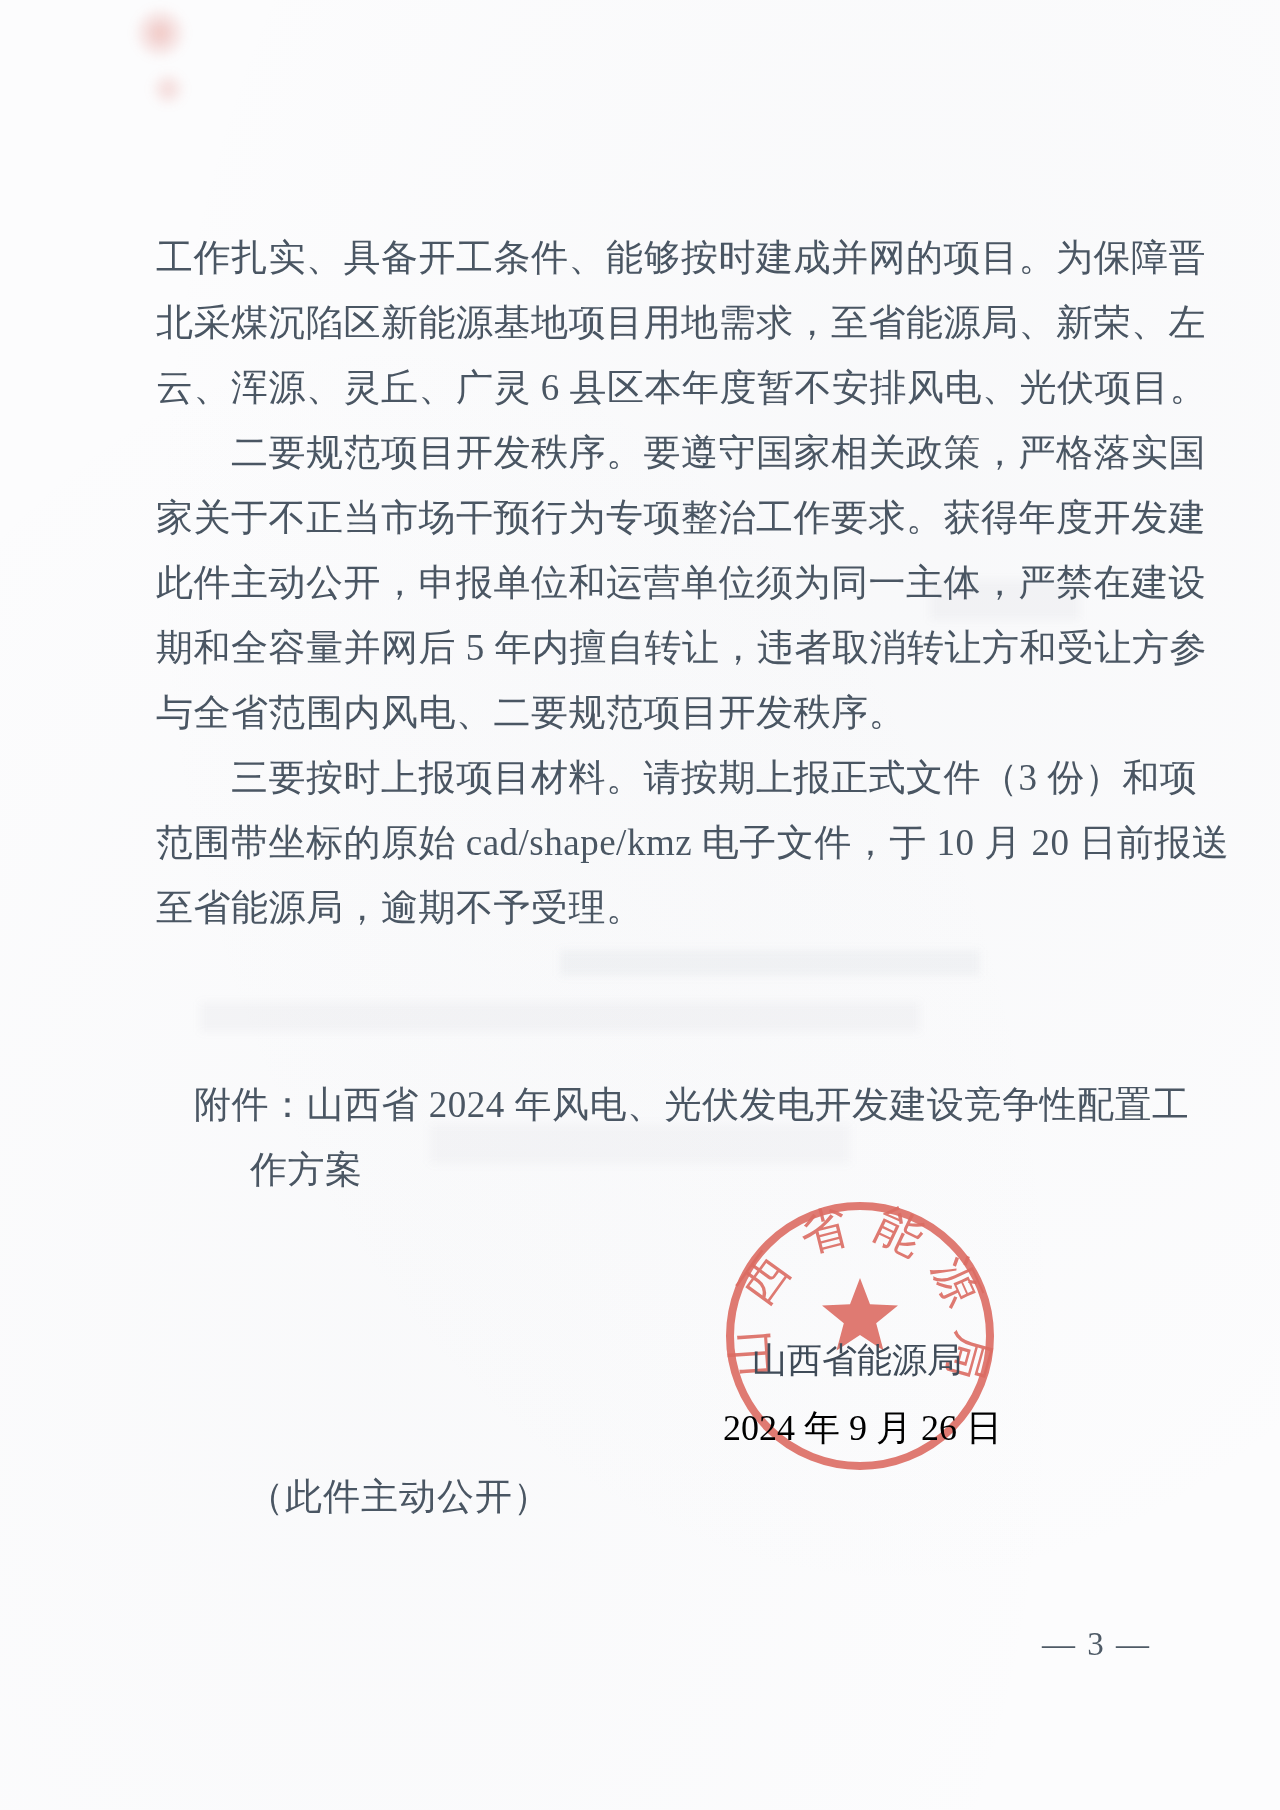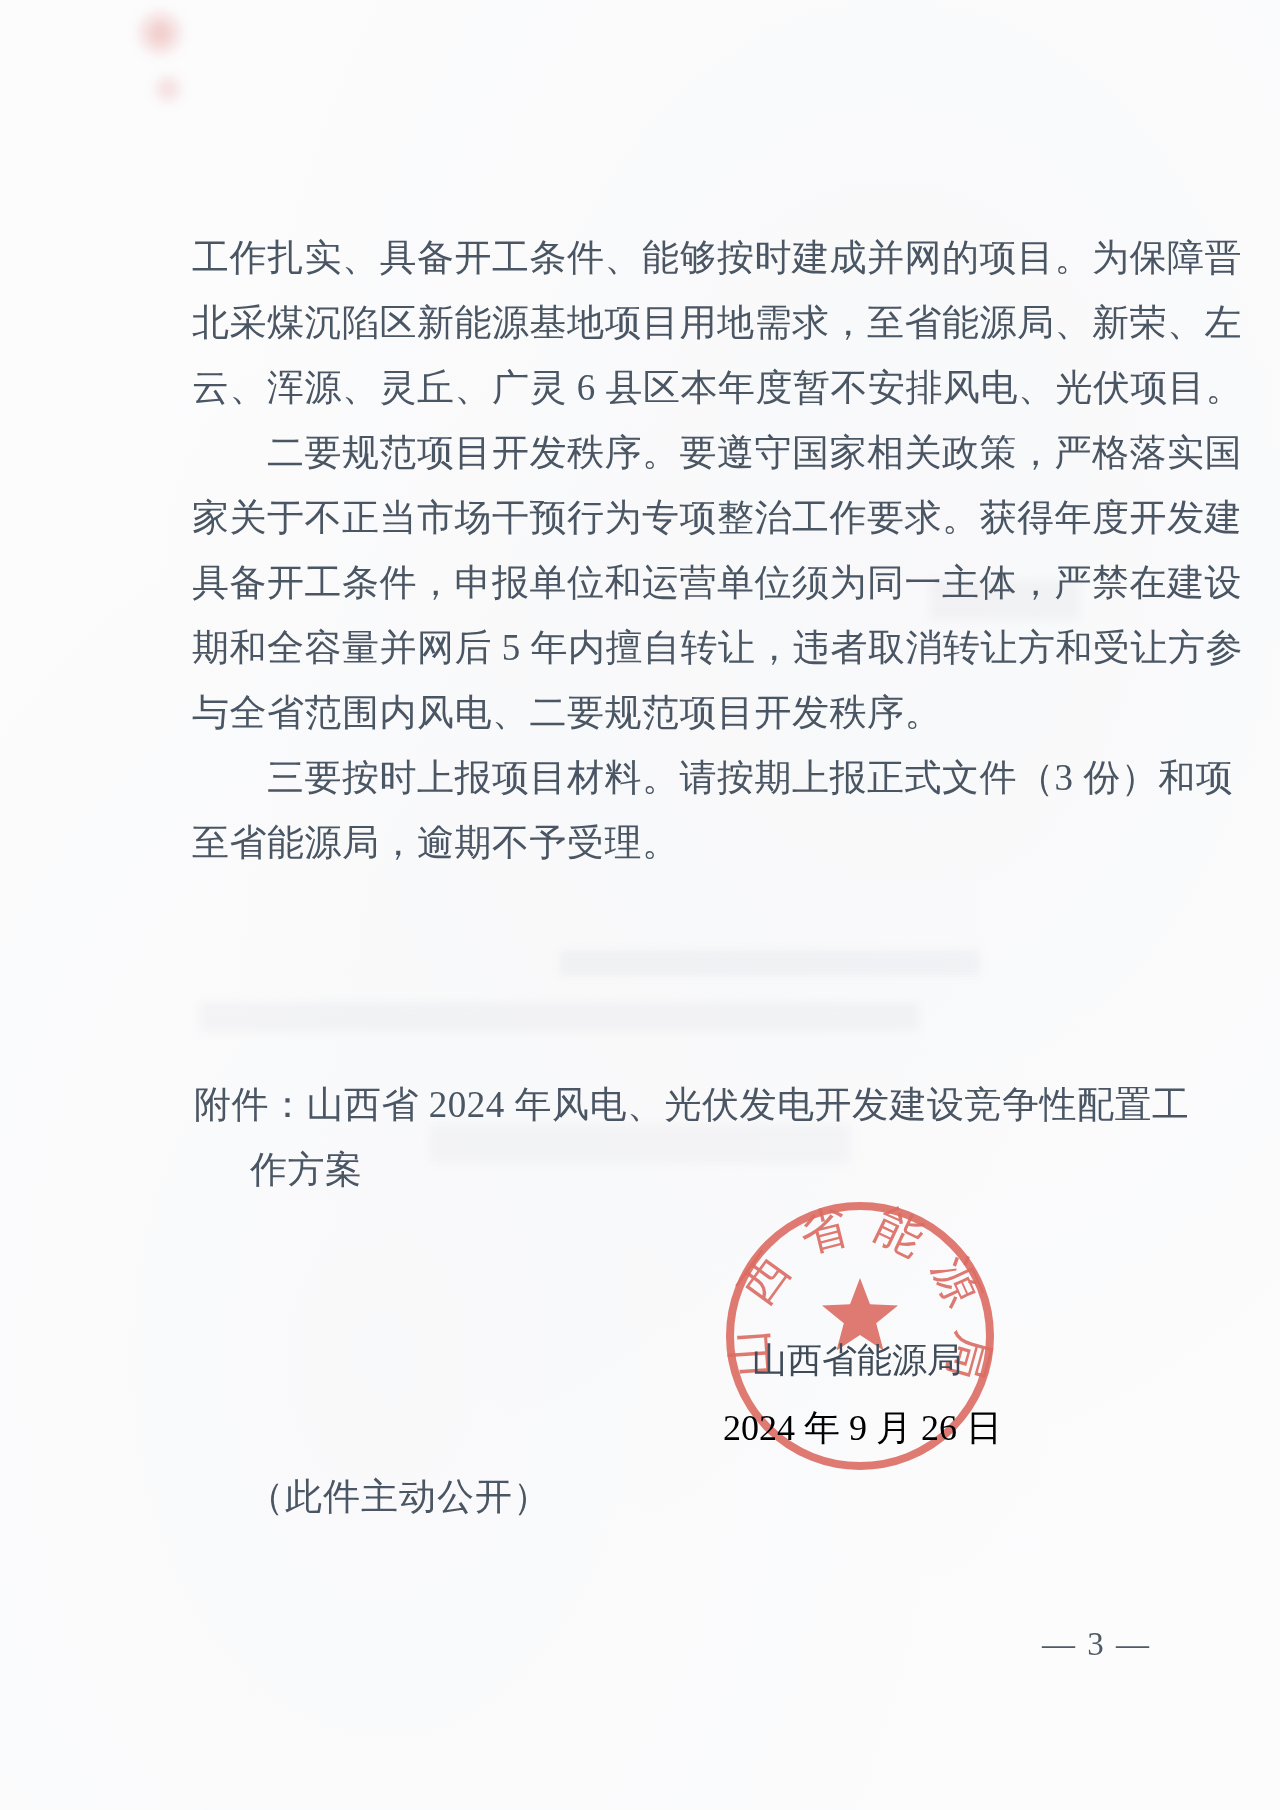--- a/index.html
+++ b/index.html
@@ -15,21 +15,21 @@
   
   .page::before{
     content:"";position:absolute;inset:0;
     background:
       radial-gradient(ellipse at 70% 30%, rgba(170,180,190,0.05), transparent 60%),
       radial-gradient(ellipse at 30% 75%, rgba(170,180,190,0.04), transparent 55%);
     pointer-events:none;
   }
   .body-text{
     position:absolute;left:156px;top:225px;width:936px;
-    font-size:37px;letter-spacing:0.5px;margin-left:36px;
+    font-size:37px;letter-spacing:0.5px;
   }
   .line{
     height:65px;line-height:65px;white-space:nowrap;
     text-align:justify;text-align-last:justify;
   }
   .line.end{text-align-last:left;}
   .line.ind2{text-indent:75px;}
   .attachment{
     position:absolute;left:156px;top:1072px;width:936px;
     font-size:37px;letter-spacing:0.5px;
@@ -81,24 +81,25 @@
   <div class="artifact ghost-2"></div>
   <div class="artifact ghost-3"></div>
   <div class="artifact ghost-4"></div>
 
   <div class="body-text">
     <div class="line">工作扎实、具备开工条件、能够按时建成并网的项目。为保障晋</div>
     <div class="line">北采煤沉陷区新能源基地项目用地需求，至省能源局、新荣、左</div>
     <div class="line end">云、浑源、灵丘、广灵 6 县区本年度暂不安排风电、光伏项目。</div>
     <div class="line ind2">二要规范项目开发秩序。要遵守国家相关政策，严格落实国</div>
     <div class="line">家关于不正当市场干预行为专项整治工作要求。获得年度开发建</div>
-    <div class="line">具备开工条件，申报单位和运营单位须为同一主体，严禁在建设</div>
+    <div class="line">此件主动公开，申报单位和运营单位须为同一主体，严禁在建设</div>
     <div class="line">期和全容量并网后 5 年内擅自转让，违者取消转让方和受让方参</div>
     <div class="line end">与全省范围内风电、二要规范项目开发秩序。</div>
     <div class="line ind2">三要按时上报项目材料。请按期上报正式文件（3 份）和项</div>
+    <div class="line">范围带坐标的原始 cad/shape/kmz 电子文件，于 10 月 20 日前报送</div>
     <div class="line end">至省能源局，逾期不予受理。</div>
   </div>
 
   <div class="attachment">
     <div class="att-line1">附件：山西省 2024 年风电、光伏发电开发建设竞争性配置工</div>
     <div class="att-line2">作方案</div>
   </div>
 
   <svg class="seal" viewBox="0 0 284 284" xmlns="http://www.w3.org/2000/svg">
     <defs>

